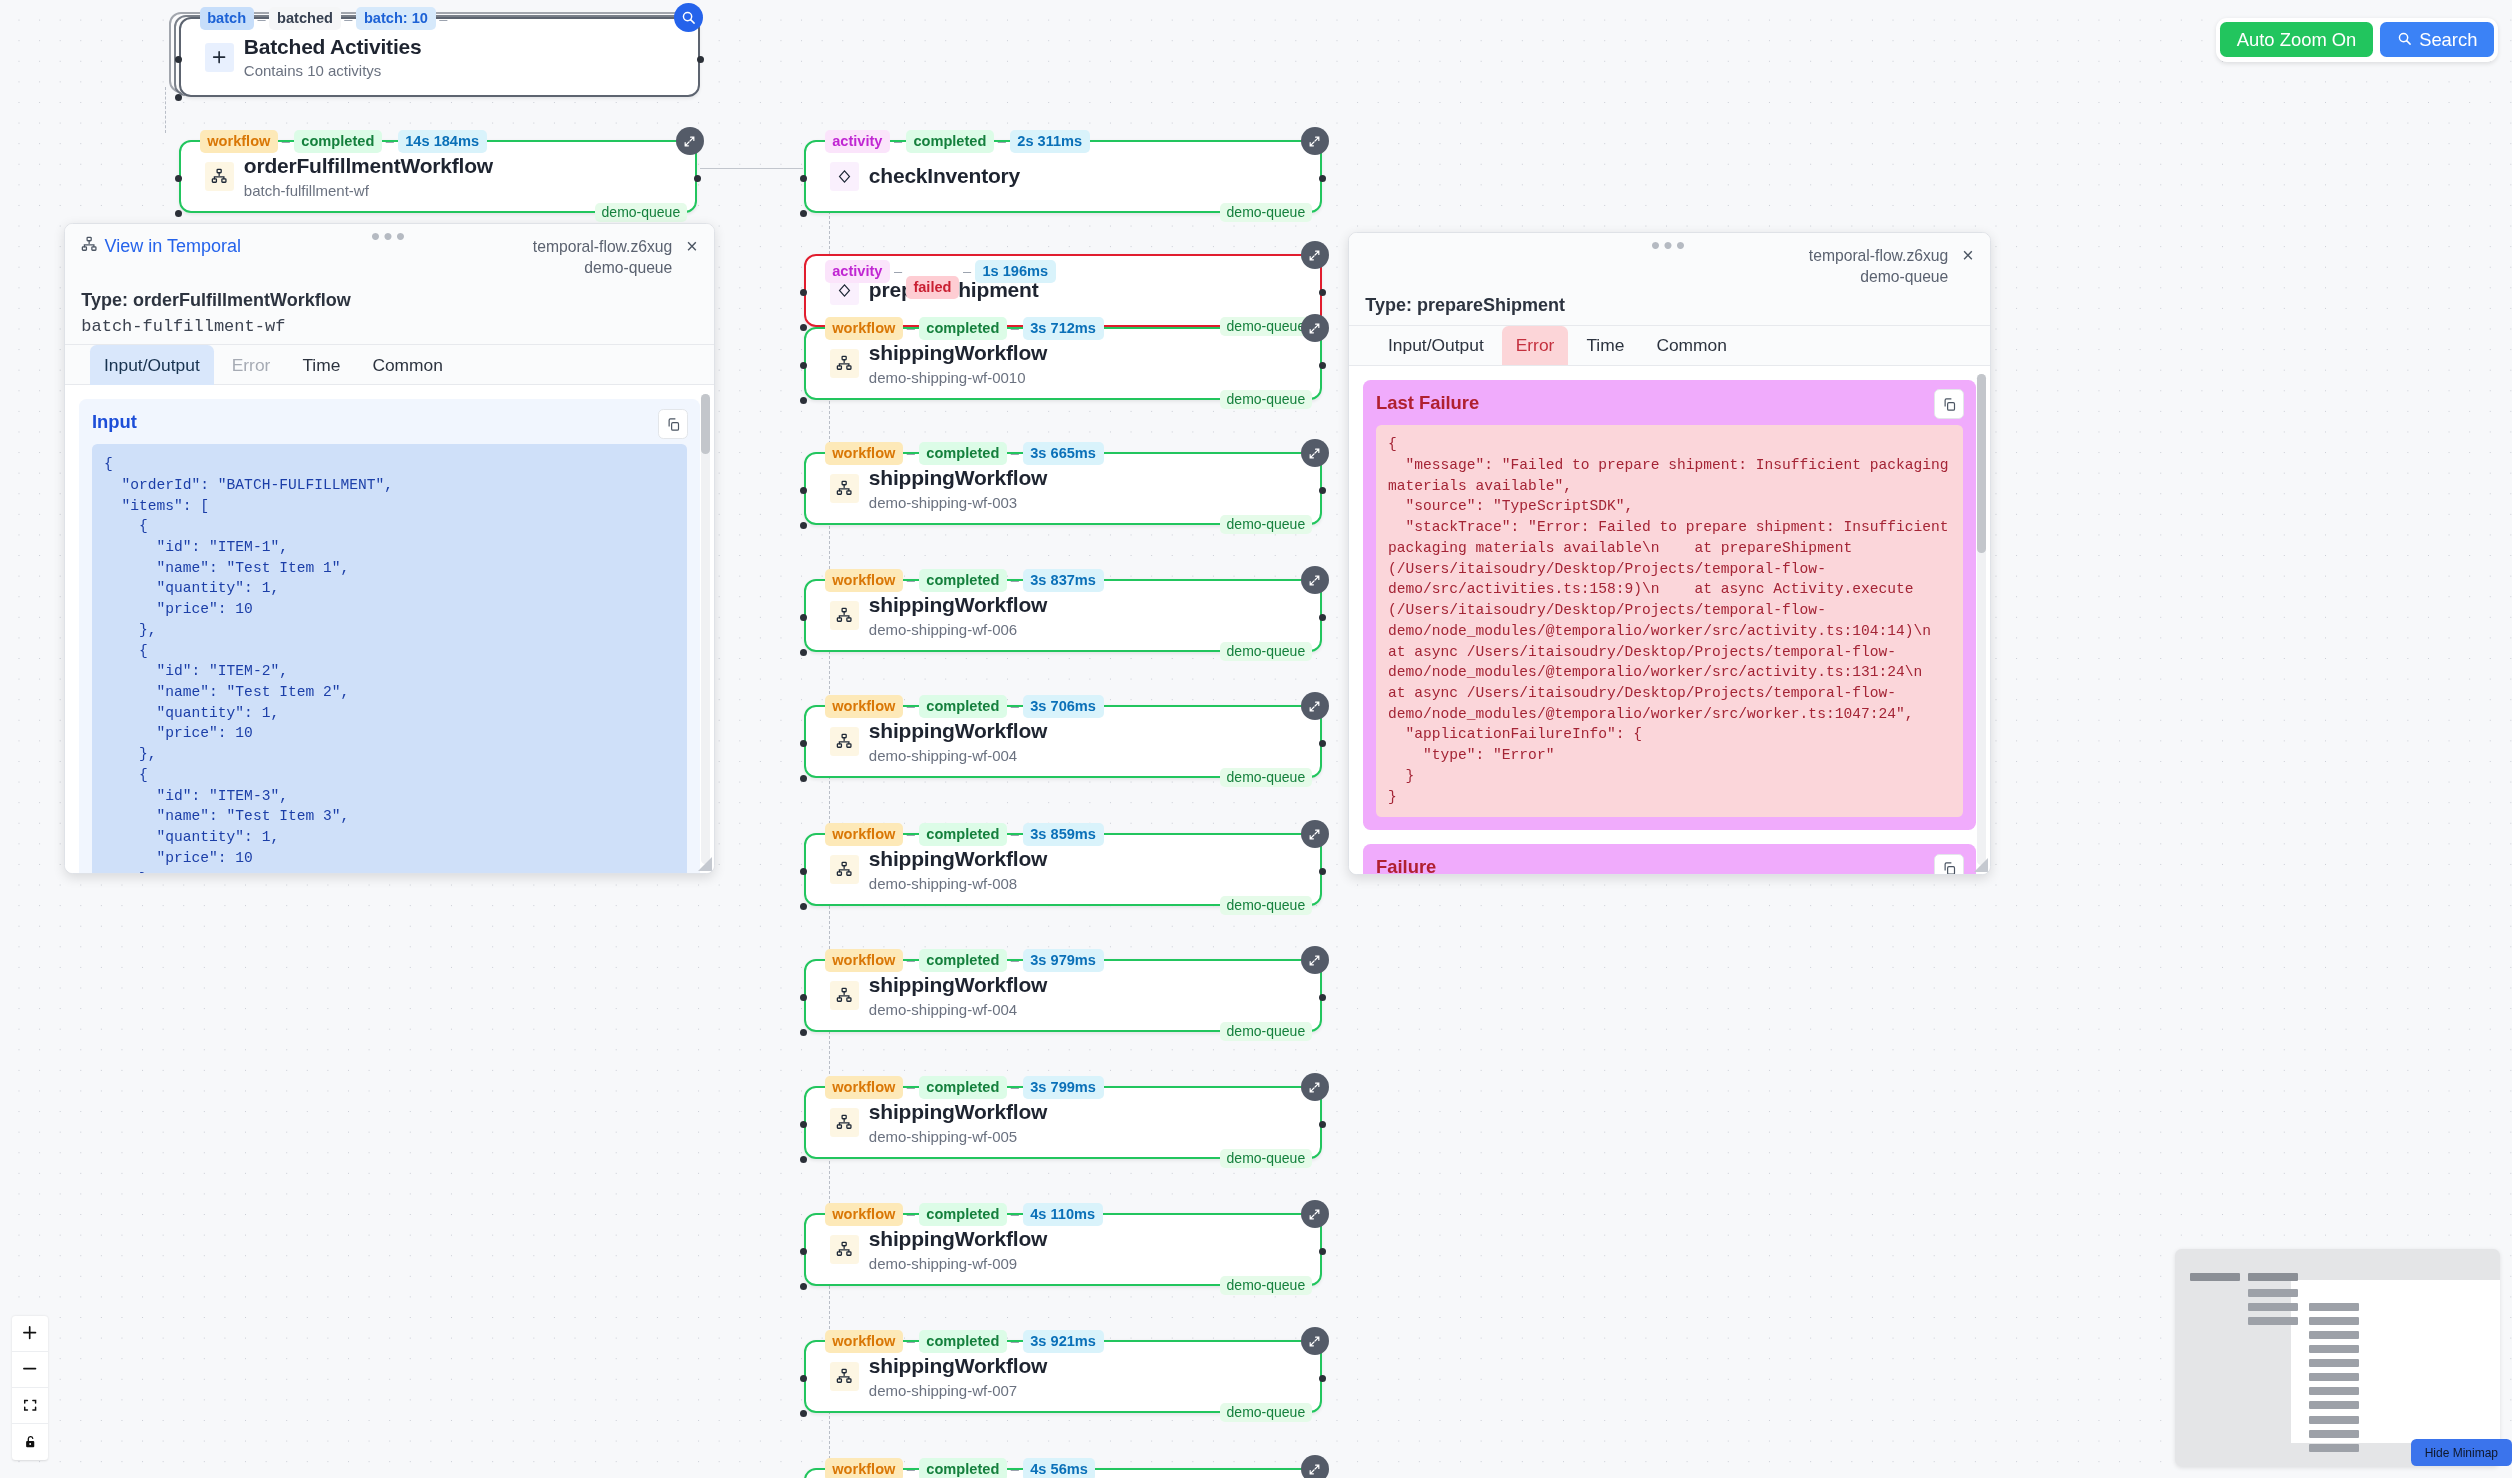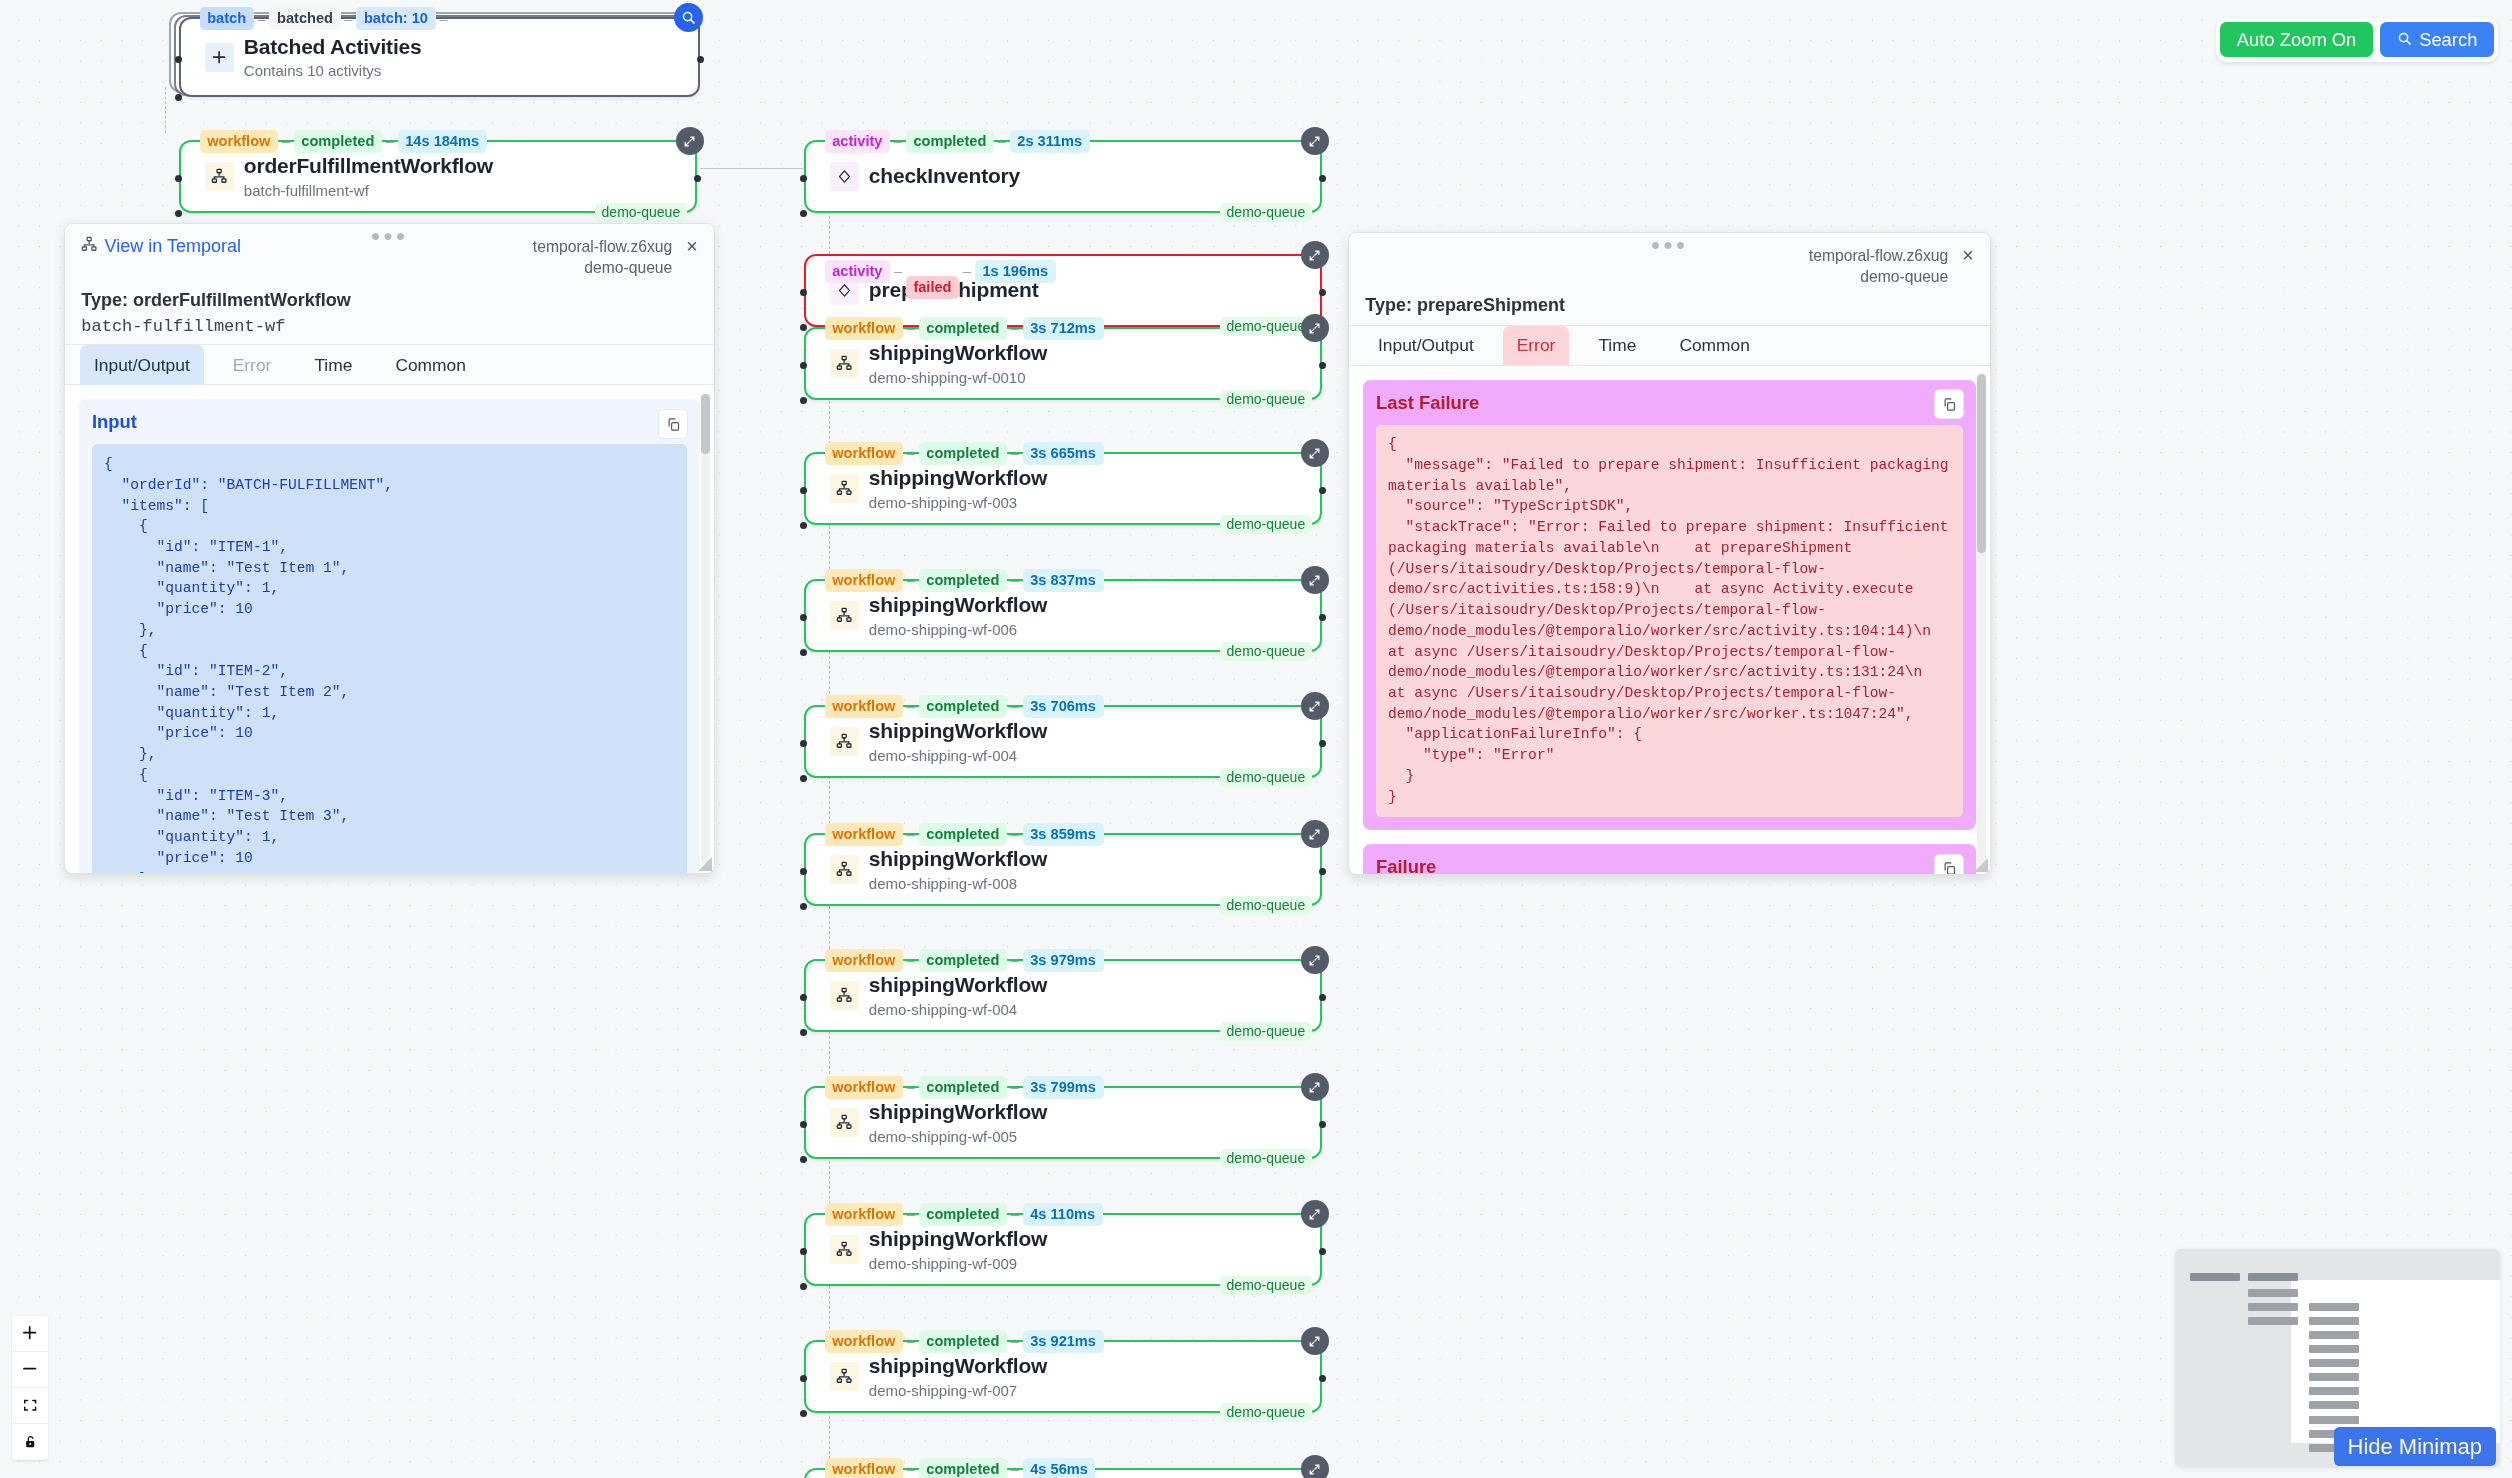--- a/index.html
+++ b/index.html
@@ -137,23 +137,23 @@
   .minimap {
     position:absolute; right:12px; bottom:12px;
     width:325px; height:217px; background:#e4e5e7;
     border-radius:6.5px; z-index:55; overflow:hidden;
     box-shadow:0 1.1px 4.3px rgba(0,0,0,0.10);
   }
   .mm-view { position:absolute; background:#fff; }
   .mm-bar { position:absolute; background:#9da1a8; border-radius:1.1px; }
   .mm-bar.dark { background:#8b8f96; }
   .hide-mm {
-    position:absolute; right:16px; bottom:12px;
-    background:#3b74ec; color:#fef9c3; border:none; border-radius:5.4px;
-    font-size:22px; padding:6.5px 14px; cursor:pointer; z-index:70;
+    position:absolute; right:0; bottom:12px;
+    background:#3b74ec; color:#0f172a; border:none; border-radius:5.4px;
+    font-size:12px; padding:6.5px 14px; cursor:pointer; z-index:70;
     font-family:"Liberation Sans", sans-serif;
   }
 
   
   .panel {
     position:absolute; background:#fff;
     border:0.5px solid #dfe2e7; border-radius:8.7px;
     box-shadow:0 3.3px 12px rgba(0,0,0,0.12);
     z-index:40; display:flex; flex-direction:column; overflow:hidden;
   }
@@ -172,21 +172,21 @@
   .close-x {
     font-size:19.5px; color:#4b5563; cursor:pointer; margin-left:14px;
     line-height:1; margin-top:1.1px; font-family:"Liberation Sans", sans-serif;
   }
   .type-line { font-size:18px; font-weight:700; color:#2c333f; margin-top:12px; }
   .id-line {
     font-size:17px; color:#3b4250; margin-top:5.4px;
     font-family:"Liberation Mono", monospace;
   }
   .tabs {
-    display:flex; gap:15px; padding:0 15px; background:#fafbfc;
+    display:flex; gap:4px; padding:0 25px; background:#fafbfc;
     border-top:0.5px solid #e7e9ed; border-bottom:0.5px solid #e7e9ed;
   }
   .tab {
     font-size:17.4px; padding:9.2px 14px; border-radius:6.5px 6.5px 0 0;
     color:#2c333f; cursor:pointer; margin-bottom:-0.5px;
   }
   .tab.inactive-muted { color:#a6abb4; }
   .tab.active-blue { background:#d9e7fb; color:#17324f; }
   .tab.active-red  { background:#fcd5d8; color:#c4303e; }
   .panel-body { flex:1; overflow:hidden; position:relative; background:#fff; }

